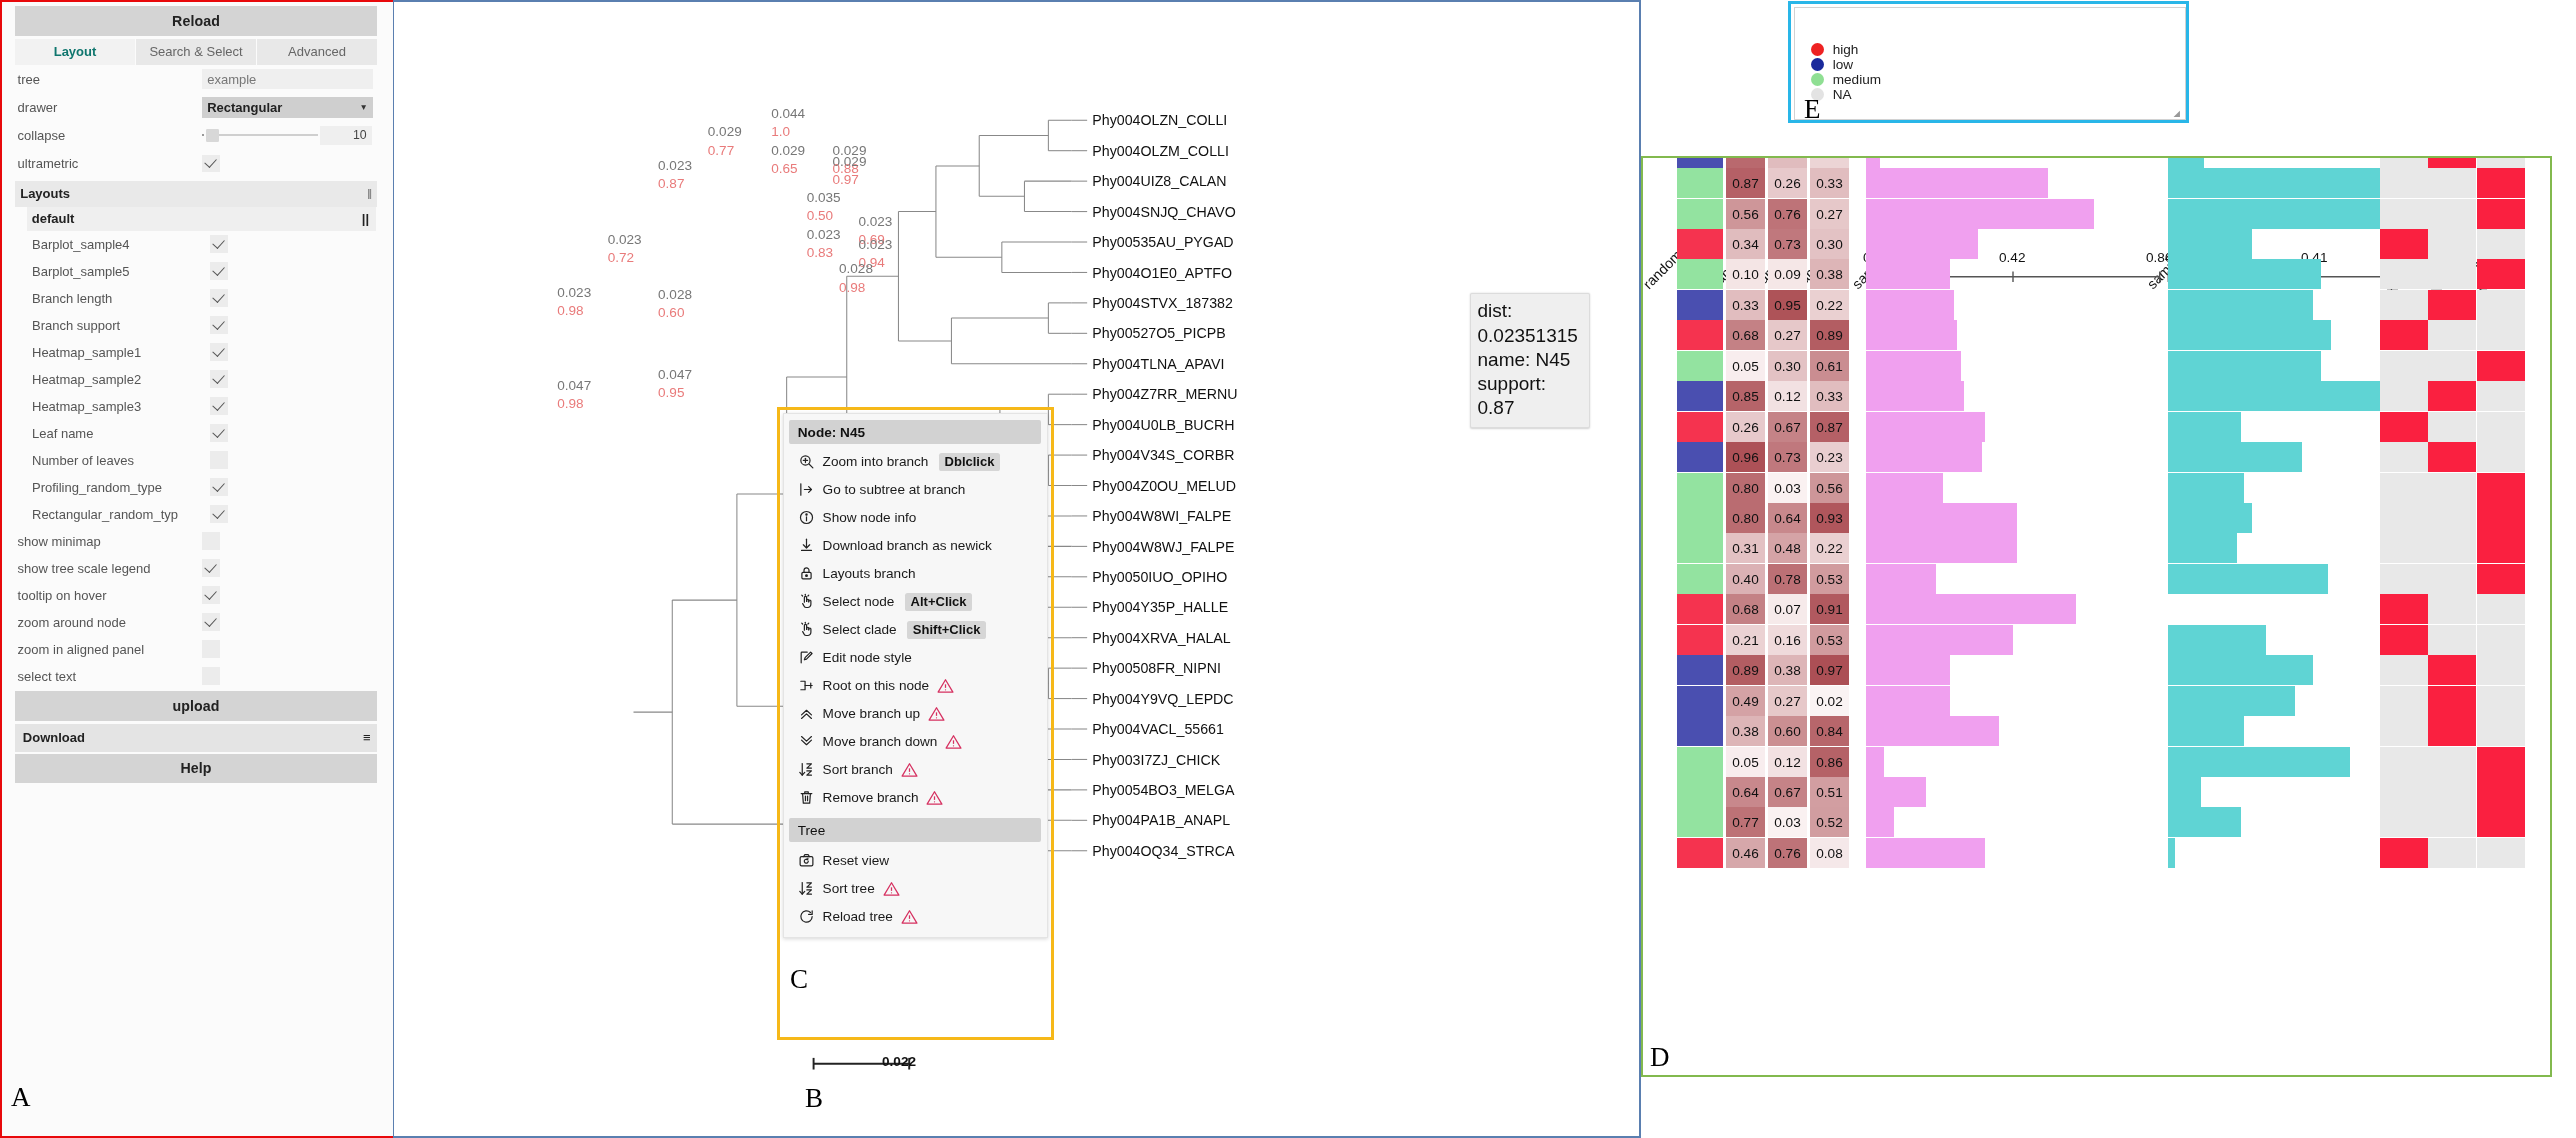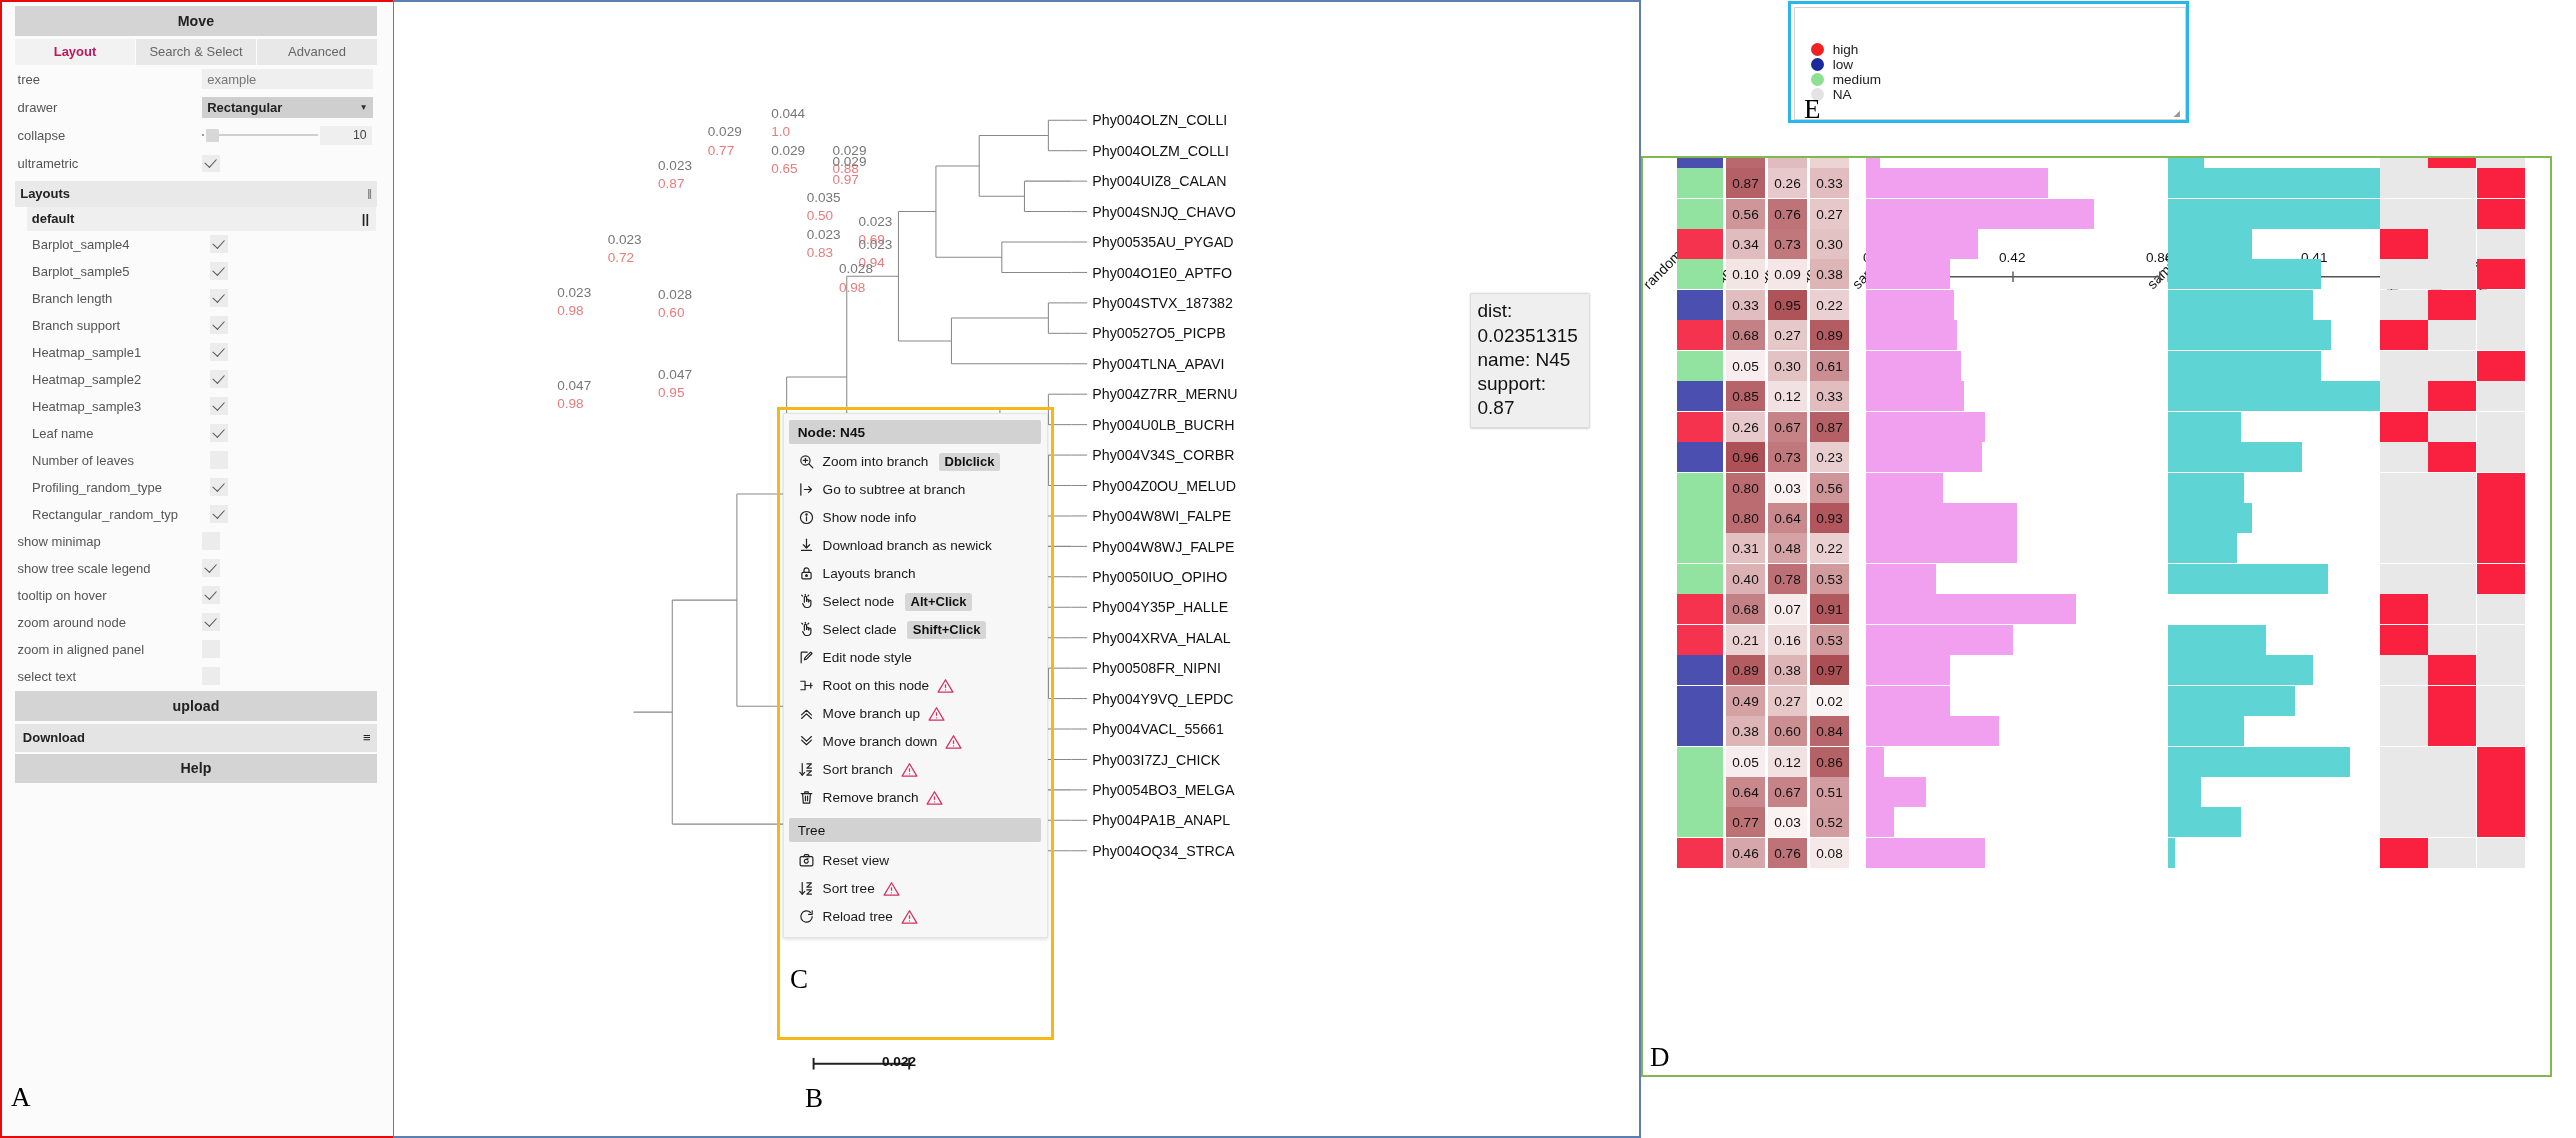--- a/index.html
+++ b/index.html
@@ -27,21 +27,21 @@
     text-align:center; padding:5.8px 0; border:0.6px solid #d4d4d4;
     cursor:pointer; letter-spacing:0.1px;
   }
   .tabs{ display:flex; width:362px; margin-top:2.6px; }
   .tab{
     flex:1; text-align:center; font-size:13px; padding:5.8px 0;
     background:#e8e8e8; color:#666; cursor:pointer;
     border-right:1.3px solid #fbfbfb;
   }
   .tab:last-child{border-right:none;}
-  .tab.active{ background:#f2f2f2; color:#be185d; font-weight:bold; }
+  .tab.active{ background:#f2f2f2; color:#0f766e; font-weight:bold; }
 
   .prop-row{
     display:flex; align-items:center; width:362px; height:28px;
     font-size:13px; color:#555;
   }
   .prop-label{ width:187px; padding-left:2.6px; }
   .prop-val{ flex:1; display:flex; align-items:center; }
   .textbox{
     width:171px; background:#efefef; color:#777; font-size:13px;
     padding:2.6px 5.2px; border:none;
@@ -200,21 +200,21 @@
     color:#999; font-size:8.4px; cursor:nwse-resize;
   }
   #a-letter{ position:absolute; left:9px; top:1082px; }
   #b-letter{ position:absolute; left:411px; top:1083px; }
 </style>
 </head>
 <body>
 
 <div id="panel-a">
   <div id="panel-a-inner">
-    <div class="btn-wide">Move</div>
+    <div class="btn-wide">Reload</div>
     <div class="tabs">
       <div class="tab active">Layout</div>
       <div class="tab">Search &amp; Select</div>
       <div class="tab">Advanced</div>
     </div>
 
     <div class="prop-row">
       <div class="prop-label">tree</div>
       <div class="prop-val">
           <div class="textbox">example</div>

